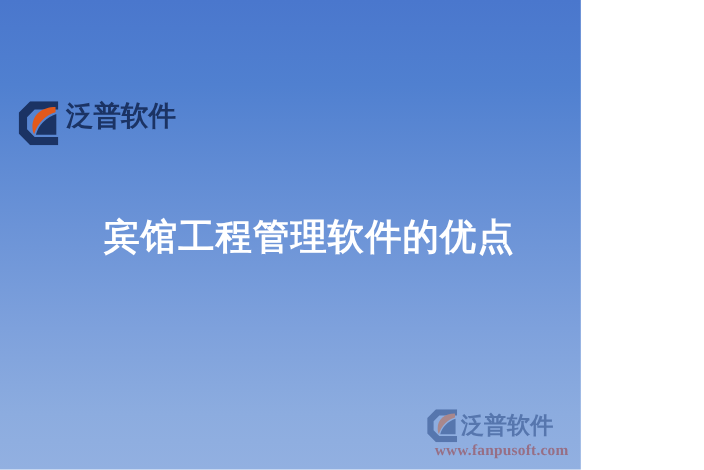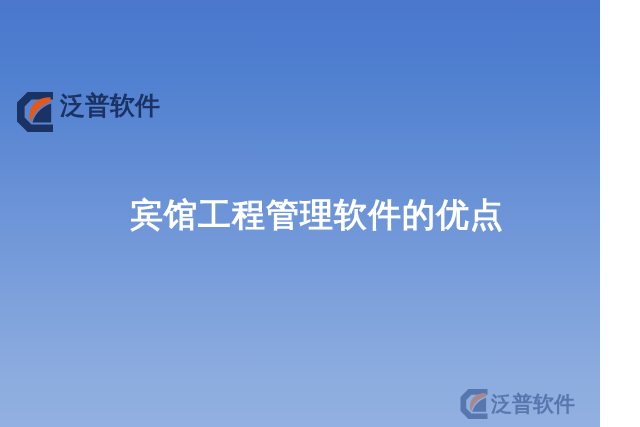--- a/index.html
+++ b/index.html
@@ -8,21 +8,21 @@
   }
   body {
     width: 640px;
     height: 427px;
     overflow: hidden;
     font-family: "DejaVu Sans", "Liberation Sans", sans-serif;
   }
 
   #poster {
     position: relative;
-    width: 600px;
+    width: 528px;
     height: 427px;
     background: linear-gradient(to bottom,
         #4a77cd 0%,
         #5080d0 18%,
         #6b93d7 48%,
         #7ea1dc 70%,
         #8cacdf 88%,
         #92b0e1 100%);
     overflow: hidden;
   }
@@ -150,15 +150,16 @@
     <div id="wm-row">
       <span>
         <svg id="wm-mark" viewBox="0 0 36 40" xmlns="http://www.w3.org/2000/svg">
           <path d="M10.5 0 L36 0 L36 7.5 L14.5 7.5 L7.6 14.5 L7.6 25.5 L14.5 32.5 L36 32.5 L36 40 L10.5 40 L0 29.4 L0 10.6 Z" fill="#2a4a86"></path>
           <path d="M33.5 5.2 C21 5.2 12.5 12.2 12.5 23.5 C12.5 26.0 13.0 28.2 14.0 30.0 C17.0 20.0 24.5 12.5 33.5 10.0 Z" fill="#c06a4a"></path>
           <path d="M34.2 11.6 C25.0 14.6 18.0 21.6 15.6 30.4 L34.2 30.4 Z" fill="#2a4a86"></path>
         </svg>
       </span>
       <span id="wm-cn">泛普软件</span>
     </div>
+    <div id="wm-url">www.fanpusoft.com</div>
   </div>
 
 </div>
 
 </body></html>

